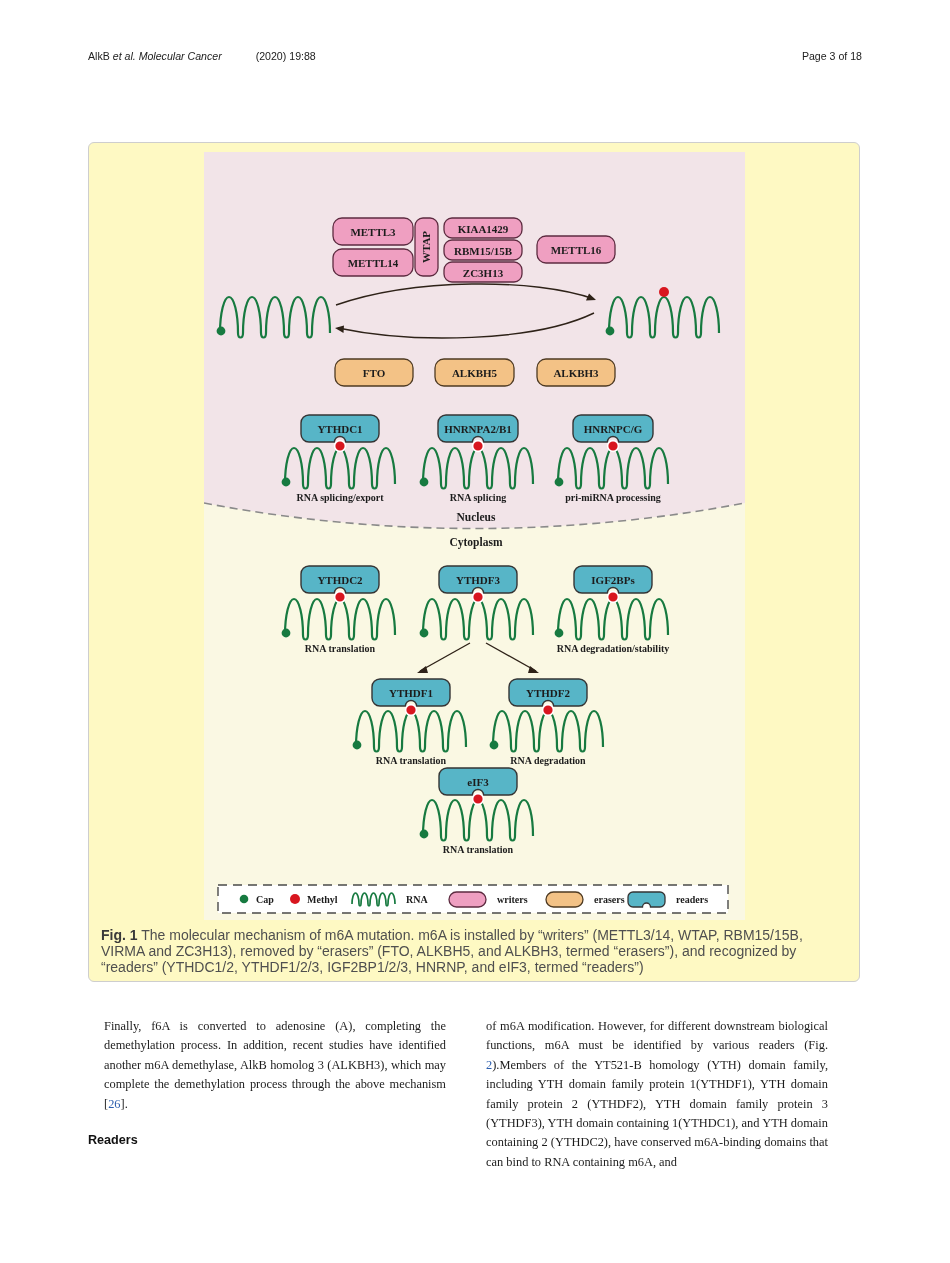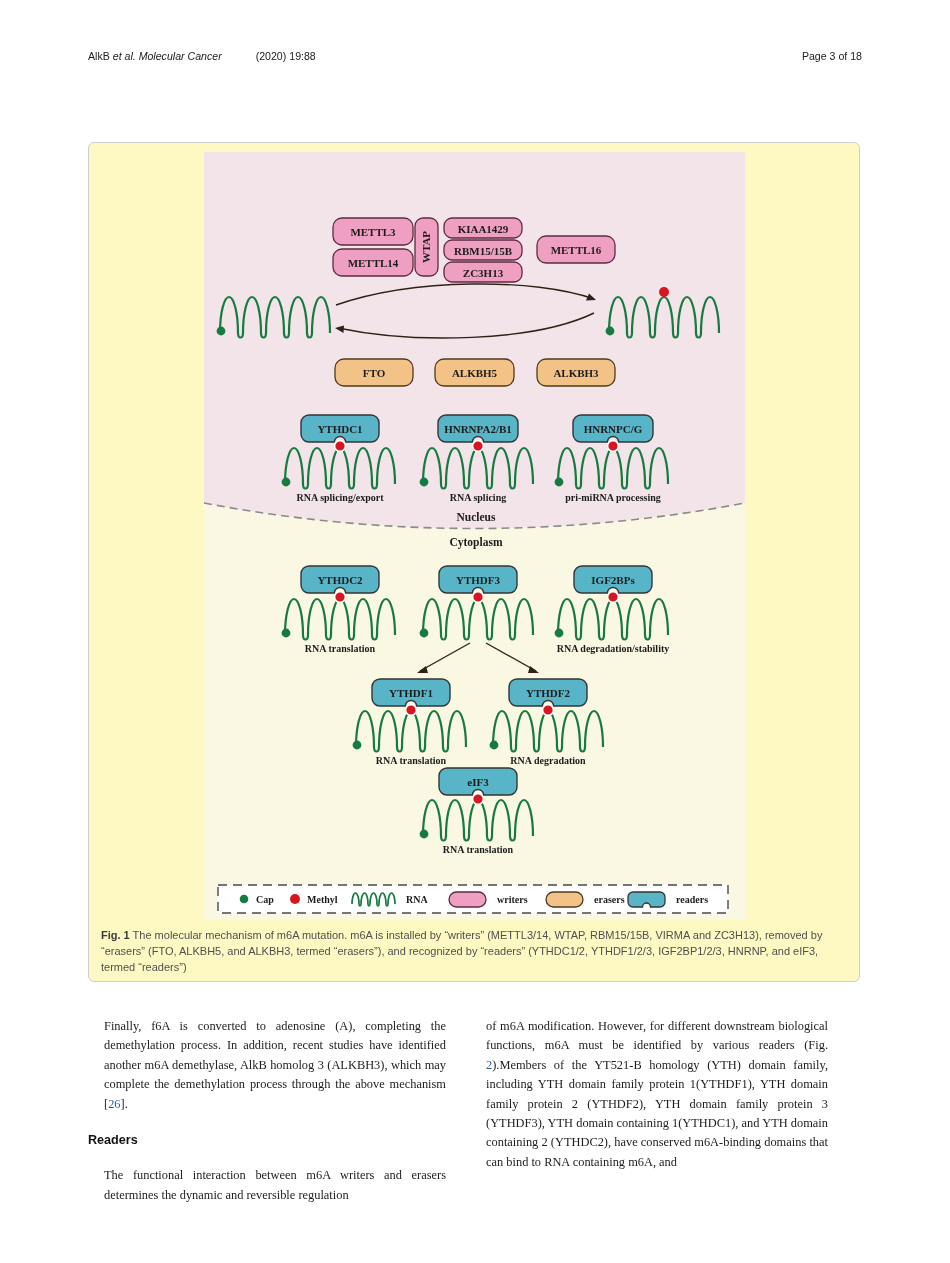--- a/index.html
+++ b/index.html
@@ -12,21 +12,21 @@
   .phead .cite{margin-left:34px;}
   
   .figbox{position:absolute;left:88px;top:142px;width:772px;height:840px;background:#fef9c3;
           border:1.2px solid #cecece;border-radius:6px;box-sizing:border-box;}
   .figbox svg{position:absolute;left:115px;top:9px;}
   .svgtxt{font-family:"Liberation Serif",serif;font-weight:bold;fill:#1c1c1c;}
   .boxlbl{font-size:11px;}
   .funlbl{font-size:10px;}
   .complbl{font-size:11.5px;}
   .leglbl{font-size:10px;}
-  .caption{position:absolute;left:12px;top:784px;width:748px;font-size:11px;line-height:16px;
+  .caption{position:absolute;left:12px;top:784px;width:748px;font-size:14px;line-height:16px;
            color:#4f4f4f;margin:0;}
   .caption b{color:#3a3a3a;}
   
   .col{position:absolute;top:1001px;width:374px;text-align:justify;
        font-family:"Liberation Serif",serif;font-size:12.4px;line-height:19.4px;color:#1c1c1c;}
   .col.left{left:88px;}
   .col.right{left:470px;}
   .col p{margin:16px;}
   .sechead{font-family:"Liberation Sans",sans-serif;font-weight:bold;font-size:12.6px;color:#111;
            margin:17px 0 4px 0;text-align:left;}
@@ -168,20 +168,19 @@
       <path transform="translate(424,740)" stroke="#353535" stroke-width="1.3" fill="#57b5c7" d="M5,0 H32 A5,5 0 0 1 37,5 V10 A5,5 0 0 1 32,15 H22.5 A4,4 0 0 0 14.5,15 H5 A5,5 0 0 1 0,10 V5 A5,5 0 0 1 5,0 Z"></path>
       <text x="472" y="751" class="svgtxt leglbl">readers</text>
     </svg>
 
     <p class="caption"><b>Fig. 1</b><span> The molecular mechanism of m6A mutation. m6A is installed by “writers” (METTL3/14, WTAP, RBM15/15B, VIRMA and ZC3H13), removed by “erasers” (FTO, ALKBH5, and ALKBH3, termed “erasers”), and recognized by “readers” (YTHDC1/2, YTHDF1/2/3, IGF2BP1/2/3, HNRNP, and eIF3, termed “readers”)</span></p>
   </div>
 
   <div class="col left">
     <p><span>Finally, f6A is converted to adenosine (A), completing the demethylation process. In addition, recent studies have identified another m6A demethylase, AlkB homolog 3 (ALKBH3), which may complete the demethylation process through the above mechanism [</span><span class="ref">26</span><span>].</span></p>
     <div class="sechead">Readers</div>
-    <p>The functional interaction between m6A writers and erasers determines the dynamic and reversible regulation</p>
   </div>
 
   <div class="col right">
     <p><span>of m6A modification. However, for different downstream biological functions, m6A must be identified by various readers (Fig. </span><span class="ref">2</span><span>).Members of the YT521-B homology (YTH) domain family, including YTH domain family protein 1(YTHDF1), YTH domain family protein 2 (YTHDF2), YTH domain family protein 3 (YTHDF3), YTH domain containing 1(YTHDC1), and YTH domain containing 2 (YTHDC2), have conserved m6A-binding domains that can bind to RNA containing m6A, and</span></p>
   </div>
 
 </div>
 
 </body></html>

